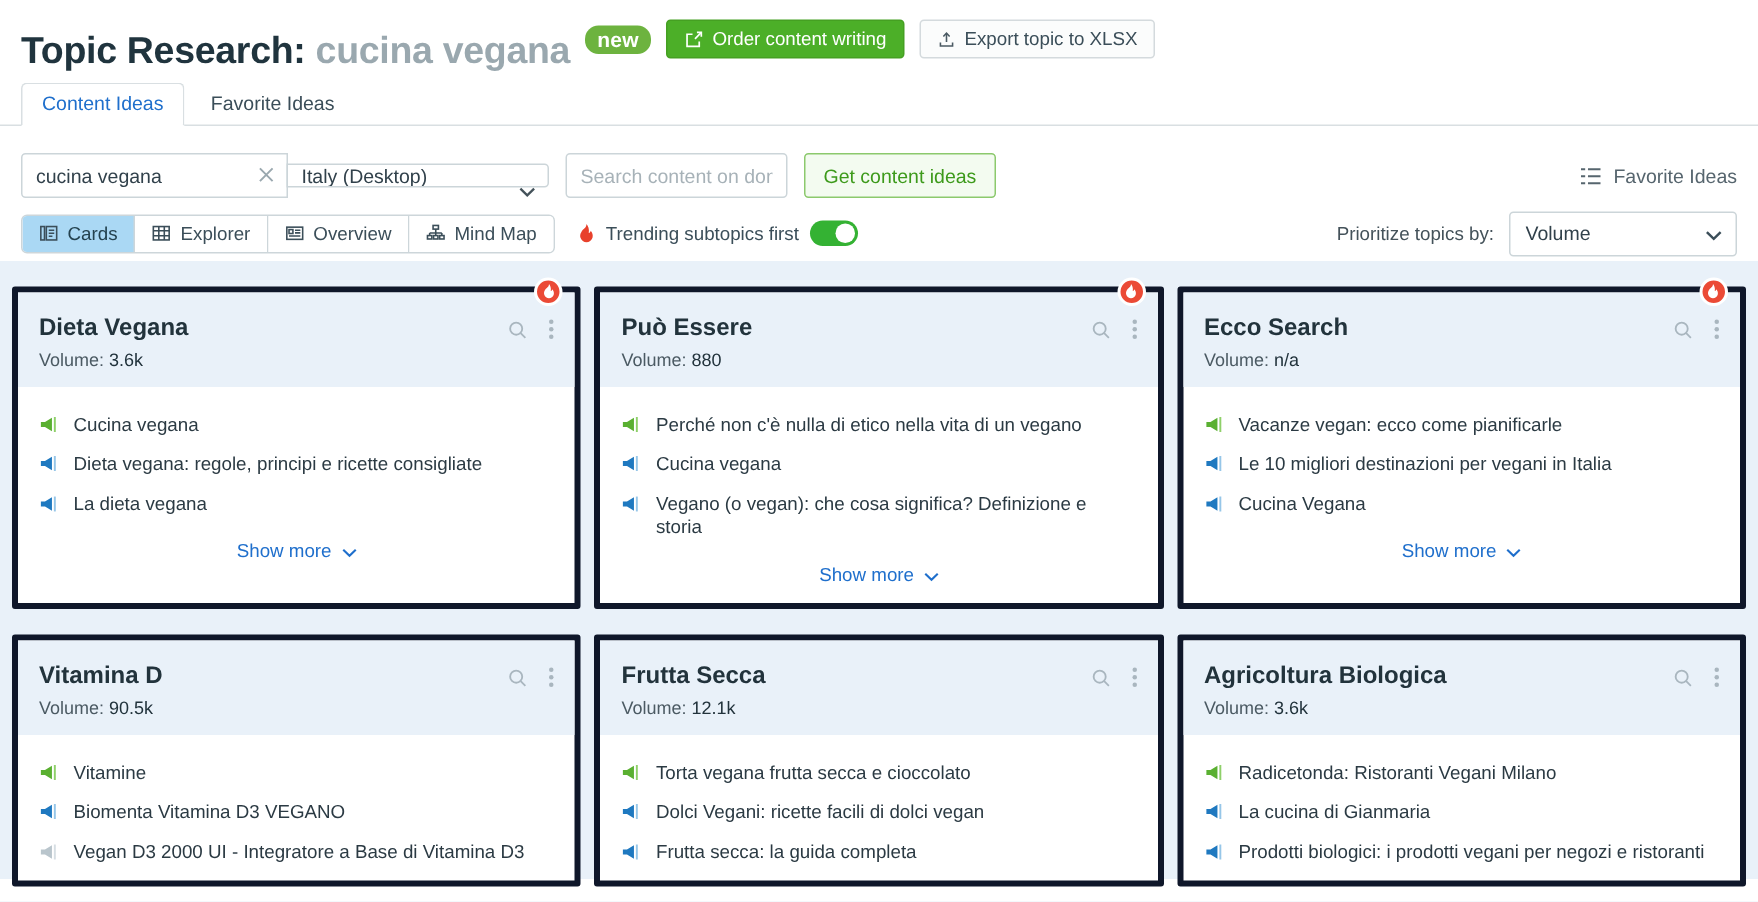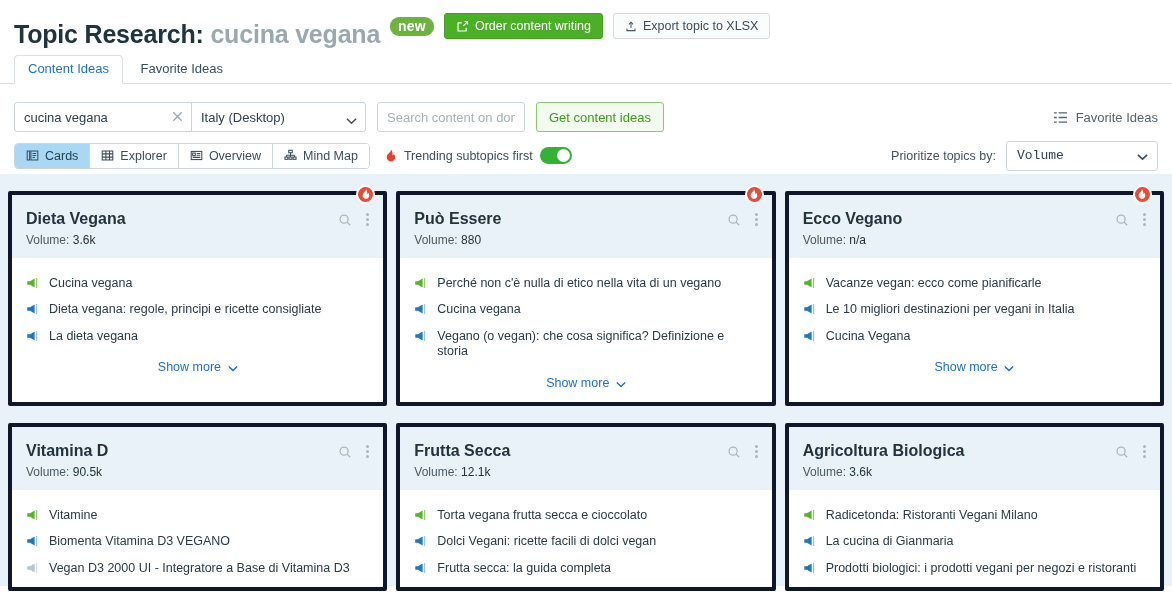--- a/index.html
+++ b/index.html
@@ -123,21 +123,21 @@
     outline: none;
   }
   .kw-clear {
     position: absolute;
     right: 7px; top: 7px;
     width: 15px; height: 15px;
     color: #9aa8af;
     cursor: pointer;
   }
   .db-select {
-    width: 175px; height: 30px;
+    width: 175px; height: 16px;
     margin-left: -1px;
     border: 1px solid #ccd5d9;
     border-radius: 0 3px 3px 0;
     padding: 0 26px 0 9px;
     font-family: inherit;
     font-size: 13px;
     color: #31414b;
     background: #fff;
     appearance: none;
     outline: none;
@@ -246,21 +246,21 @@
     gap: 10px;
     font-size: 12.5px;
     color: #44525a;
   }
   .prio-select {
     width: 152px; height: 30px;
     border: 1px solid #ccd5d9;
     border-radius: 3px;
     background: #fff;
     padding: 0 26px 0 10px;
-    font-family: Liberation Mono, monospace;
+    font-family: Liberation Sans, sans-serif;
     font-size: 13px;
     color: #31414b;
     appearance: none;
     cursor: pointer;
     outline: none;
   }
   .prio-caret {
     position: absolute;
     right: 10px; top: 9px;
     pointer-events: none;
@@ -613,21 +613,21 @@
       </div>
     </div>
 
     <div class="card">
       <div class="fire-badge">
         <svg width="10" height="11" viewBox="0 0 12 14" fill="#ffffff">
             <path d="M6 0.4C6 3 3.8 3.6 2.6 5.6 1.7 7 1.6 8.3 2 9.5c.6 1.8 2.2 3 4 3s3.4-1.2 4-3c.5-1.6-.1-3.3-1.2-4.6-.2 1-.8 1.6-1.3 1.4.5-2.3-.4-4.6-1.5-5.9z"></path>
           </svg>
       </div>
       <div class="card-head">
-        <h3 class="card-title">Ecco Vegano</h3>
+        <h3 class="card-title">Ecco Search</h3>
         <div class="card-volume">
           <span>Volume:</span>
           <span class="vol-val">n/a</span>
         </div>
         <div class="head-icons">
           <span class="hicon">
             <svg width="14" height="14" viewBox="0 0 16 16" fill="none" stroke="#a9b6bf" stroke-width="1.4">
                 <circle cx="7" cy="7" r="4.6"></circle>
                 <path d="M10.4 10.4 14 14"></path>
               </svg>

